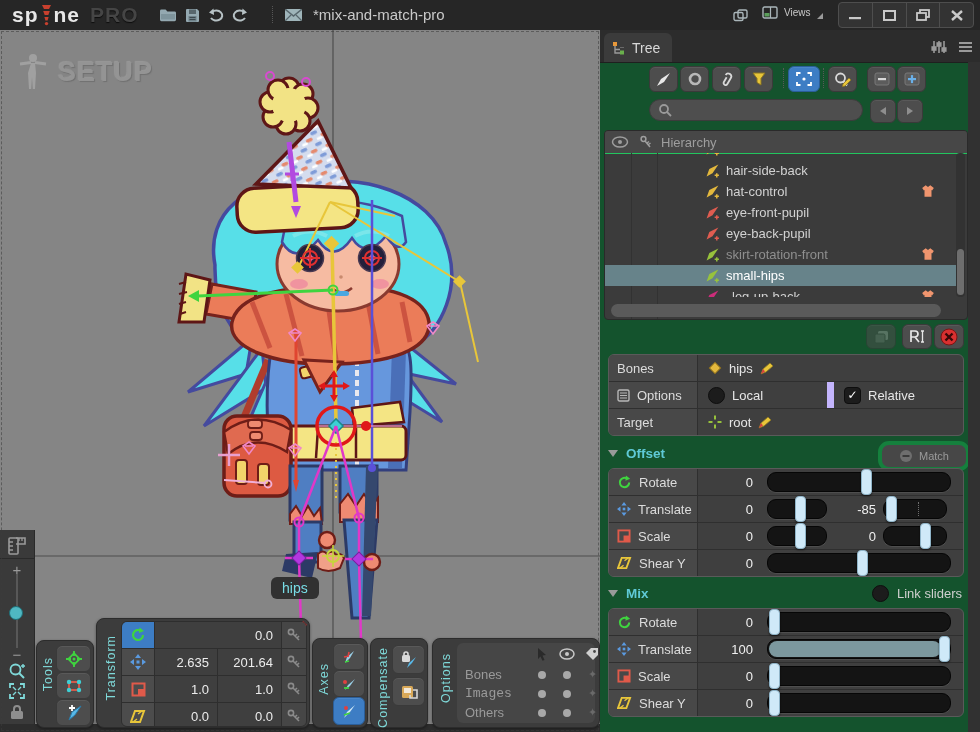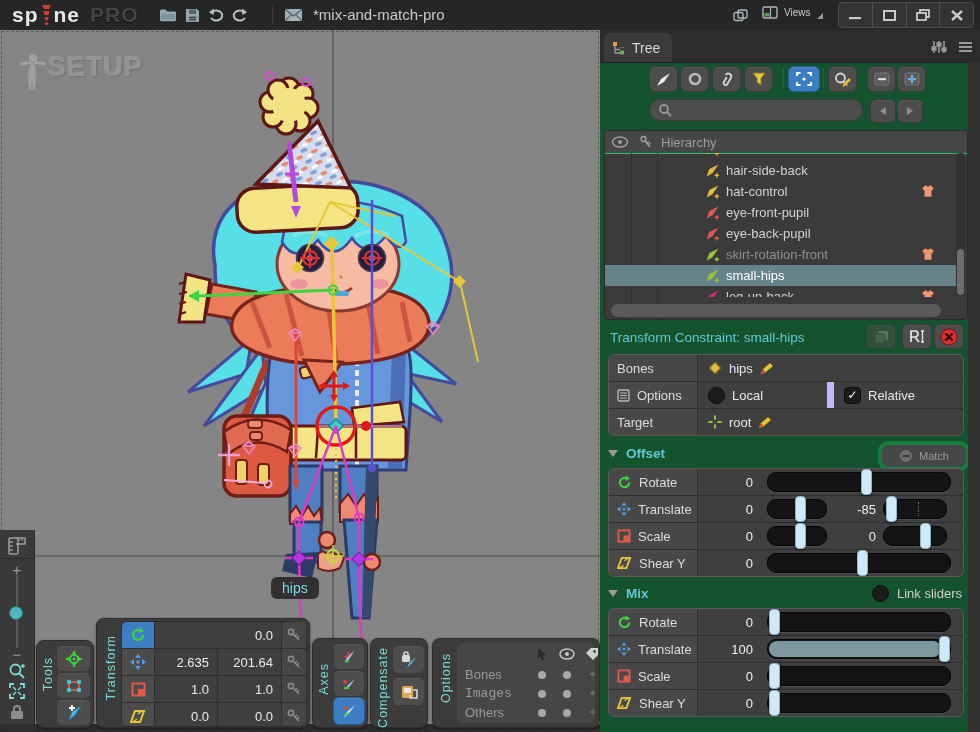--- a/index.html
+++ b/index.html
@@ -18,21 +18,21 @@
   .doc-title{position:absolute;left:313px;top:6px;font-size:15px;color:#c9c9c9;}
   .views{position:absolute;left:762px;top:5px;display:flex;align-items:center;gap:6px;color:#c9c9c9;font-size:10px;}
   .views-corner{width:0;height:0;border-left:6px solid transparent;border-bottom:6px solid #9a9a9a;margin-top:8px;}
   .winbtns{position:absolute;left:838px;top:2px;width:134px;height:24px;display:flex;background:#333333;border:1px solid #4e4e4e;border-radius:4px;overflow:hidden;}
   .winbtn{flex:1;display:flex;align-items:center;justify-content:center;border-left:1px solid #4e4e4e;color:#c9c9c9;}
   .winbtn:first-child{border-left:none;}
 
   
   .viewport{position:absolute;left:0;top:30px;width:600px;height:702px;background:#858585;overflow:hidden;}
   .viewport::after{content:"";position:absolute;left:1px;top:1px;right:1px;bottom:1px;border:1px dashed rgba(60,60,60,.55);pointer-events:none;}
-  .setup-label{position:absolute;left:18px;top:22px;display:flex;align-items:flex-start;}
+  .setup-label{position:absolute;left:18px;top:22px;display:flex;align-items:center;gap:10px;}
   .setup-text{font-size:27px;font-weight:bold;letter-spacing:1px;color:#949494;text-shadow:1px 1px 1px #707070,-1px -1px 1px #989898;}
   .tooltip{position:absolute;left:271px;top:547px;background:rgba(38,38,38,.88);border-radius:6px;padding:3px 11px;font-size:14px;color:#78dce6;}
   .bottom-edge{position:absolute;left:0;top:694px;width:600px;height:8px;background:#2d2d2d;}
 
   
   .left-strip{position:absolute;left:0;top:500px;width:34px;height:202px;background:#3a3a3a;border-right:1px solid #2a2a2a;}
   .ls-item{position:absolute;left:0;width:34px;display:flex;justify-content:center;color:#9a9a9a;}
   .zoom-track{position:absolute;left:16px;top:44px;width:2px;height:74px;background:#585858;}
   .zoom-knob{position:absolute;left:9px;top:76px;width:12px;height:12px;border-radius:50%;background:#4fb7c2;border:1px solid #1f6f78;}
 
@@ -763,38 +763,37 @@
               <path d="M4,1 L6,2.5 L8,1 L11,3.5 L9.5,5.5 L9,5 V11 H3 V5 L2.5,5.5 L1,3.5 Z" fill="#f0956e"></path>
             </svg>
         </div>
         <div class="trow selected" style="top:112px;">
           <svg class="bone-ic bone-green" viewBox="0 0 14 14">
               <path d="M1.5,12.5 L4,5.5 L12.5,1.5 L7,9.5 Z" fill="currentColor"></path>
               <path d="M9,11.5 h4 M11,9.5 v4" stroke="currentColor" stroke-width="1.4"></path>
             </svg>
           <span class="tlabel">small-hips</span>
         </div>
-        <div class="trow" style="top:133px;">
+        <div class="trow" style="top:133px;gap:6px;">
           <svg class="bone-ic bone-magenta" viewBox="0 0 14 14">
               <path d="M1.5,12.5 L4,5.5 L12.5,1.5 L7,9.5 Z" fill="currentColor"></path>
               <path d="M9,11.5 h4 M11,9.5 v4" stroke="currentColor" stroke-width="1.4"></path>
             </svg>
           <span class="tlabel">leg-up-back</span>
           <svg class="skin-badge" viewBox="0 0 12 12">
               <path d="M4,1 L6,2.5 L8,1 L11,3.5 L9.5,5.5 L9,5 V11 H3 V5 L2.5,5.5 L1,3.5 Z" fill="#f0956e"></path>
             </svg>
         </div>
       </div>
       <div class="vscroll">
           <div class="thumb" style="top:96px;height:46px;"></div>
         </div>
       <div class="hscroll"></div>
     </div>
 
-    <div class="c-title">Transform Constraint: small-hips</div>
     <div class="c-btn btn" style="left:266px;opacity:.55;">
       <svg width="15" height="14" viewBox="0 0 15 14">
           <rect x="4" y="1" width="10" height="9" rx="1.5" fill="#8e8e8e"></rect>
           <rect x="1" y="4" width="10" height="9" rx="1.5" fill="#6e6e6e" stroke="#4a4a4a"></rect>
         </svg>
     </div>
     <div class="c-btn btn" style="left:302px;">
       <svg width="16" height="13" viewBox="0 0 16 13" stroke="#e8e8e8" stroke-width="1.7" fill="none">
           <path d="M2,12 V1 h4 a3,3 0 0 1 0,6 H2 M6,7 l4,5"></path>
           <path d="M13.5,1 v11 M12,1 h3 M12,12 h3" stroke-width="1.3"></path>

